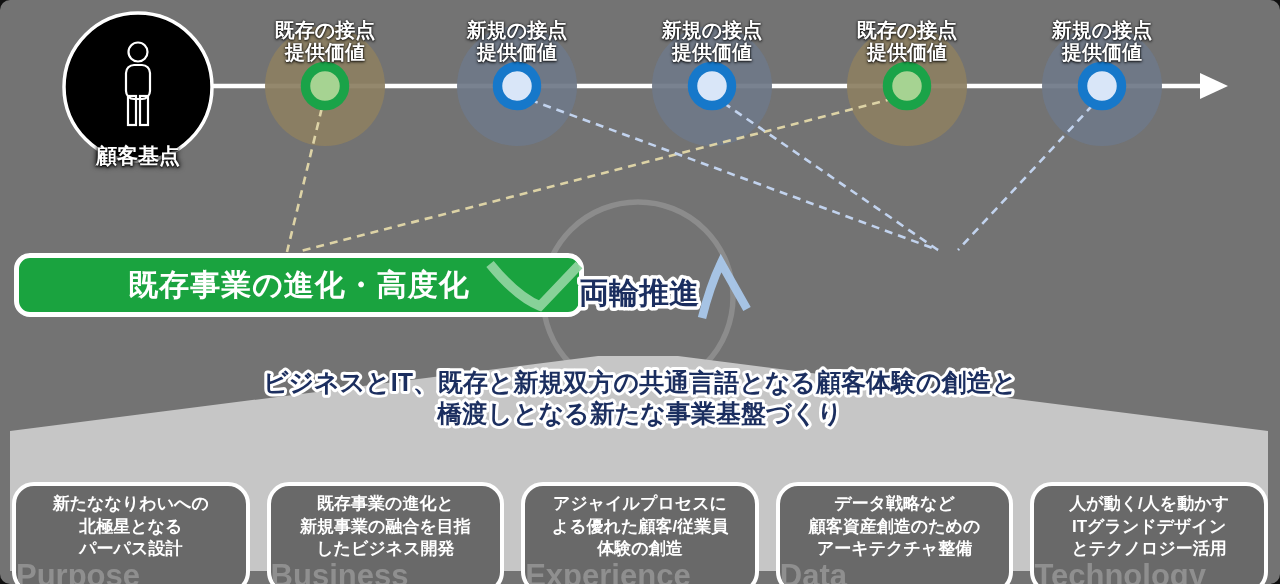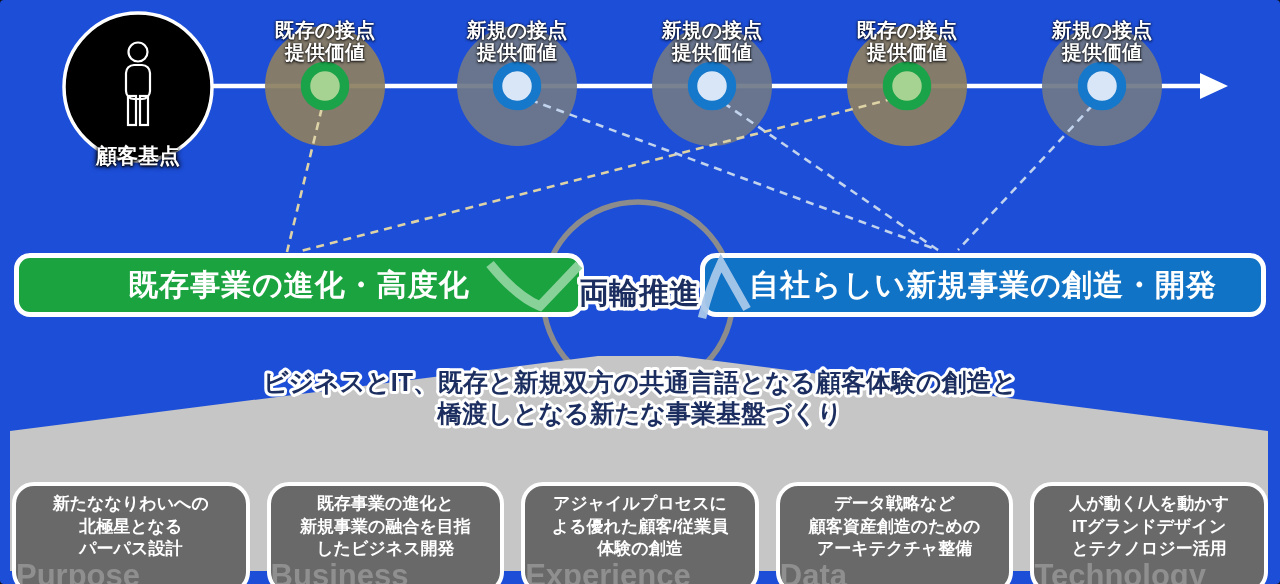--- a/index.html
+++ b/index.html
@@ -1,18 +1,18 @@
 <!DOCTYPE html>
 <html><head>
 <meta charset="utf-8">
 <style>
   html,body{margin:0;padding:0;background:#101010;}
   .canvas{
-    position:relative;width:1280px;height:584px;background:#1d4ed8;
-    border-radius:4px;overflow:hidden;
+    position:relative;width:1280px;height:584px;background:#737373;
+    border-radius:10px;overflow:hidden;
     font-family:"Liberation Sans",sans-serif;
   }
   svg.layer{position:absolute;left:0;top:0;width:1280px;height:584px;pointer-events:none;}
   .node-label{
     position:absolute;width:180px;text-align:center;color:#fff;
     font-weight:bold;font-size:20px;line-height:21.5px;
     text-shadow:0 1px 3px rgba(0,0,0,.95),0 0 2px rgba(0,0,0,.8);
   }
   .customer-label{
     position:absolute;left:48px;top:142px;width:180px;text-align:center;
@@ -108,23 +108,20 @@
   <div class="node-label" style="left:1012px;top:20px;">
     <div>新規の接点</div>
     <div>提供価値</div>
   </div>
 
   <div class="customer-label">顧客基点</div>
 
   <div class="banner green">
     <span>既存事業の進化・高度化</span>
   </div>
-  <div class="banner blue">
-    <span>自社らしい新規事業の創造・開発</span>
-  </div>
 
   <div class="pillars">
     <div class="pillar">
       <div class="jp">
         <div>新たななりわいへの</div>
         <div>北極星となる</div>
         <div>パーパス設計</div>
       </div>
       <div class="en">Purpose</div>
     </div>

